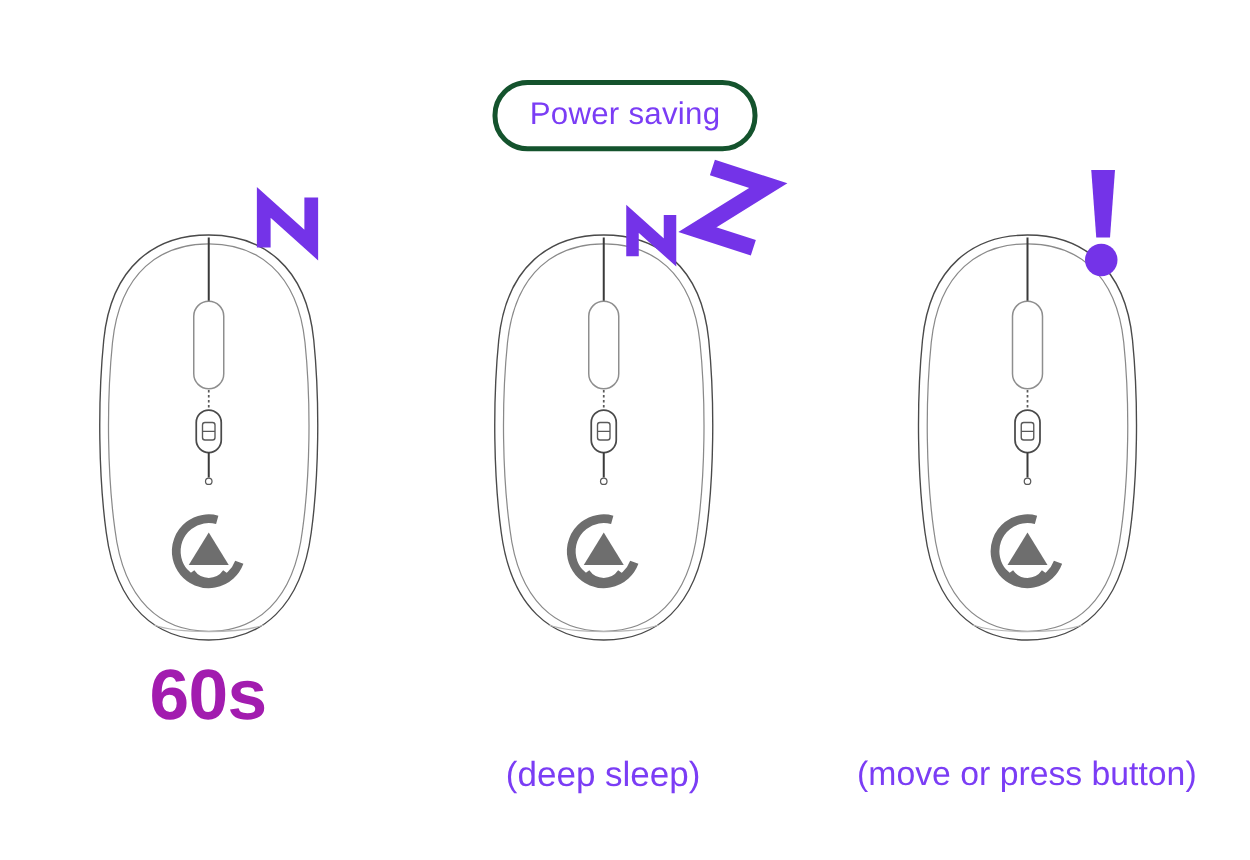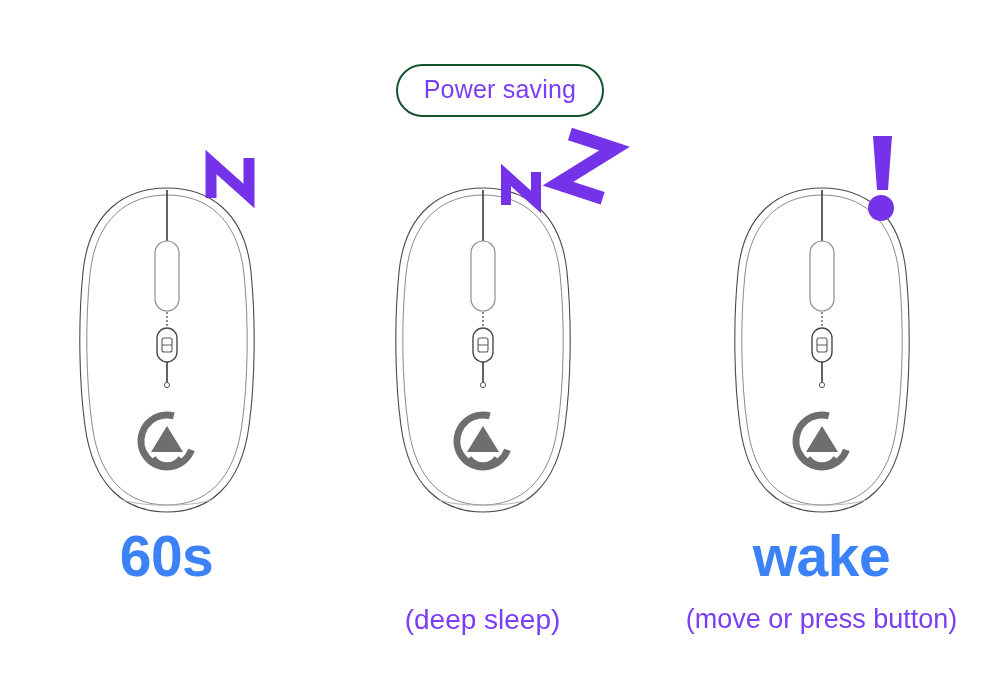--- a/index.html
+++ b/index.html
@@ -21,21 +21,21 @@
   .badge-wrap {
     position: absolute;
     left: 0;
     top: 64px;
     width: 1000px;
     display: flex;
     justify-content: center;
     pointer-events: none;
   }
   .badge {
-    border: 2px solid #14532d;
+    border: 4px solid #14532d;
     border-radius: 28px;
     color: #7b3df5;
     font-size: 25px;
     line-height: 1;
     padding: 11px 26px 13px 26px;
     background: #ffffff;
     letter-spacing: .2px;
     white-space: nowrap;
   }
 
@@ -80,21 +80,21 @@
   .marks.m2 { left: 497px; }
   .marks.m3 { left: 855px; }
   .cap-title {
     position: absolute;
     left: 0;
     top: 528px;
     width: 333px;
     text-align: center;
     font-size: 57px;
     font-weight: bold;
-    color: #3b82f6;
+    color: #a21caf;
     line-height: 1;
     letter-spacing: -0.5px;
     white-space: nowrap;
   }
   .cap-sub {
     position: absolute;
     left: 0;
     top: 606px;
     width: 333px;
     text-align: center;
@@ -197,21 +197,20 @@
         <line x1="100" y1="176" x2="100" y2="196" stroke="#3a3a3a" stroke-width="1.6"></line>
         <circle cx="100" cy="199" r="2.6" fill="#ffffff" stroke="#5a5a5a" stroke-width="1"></circle>
         <g>
           <path d="M100 229 a26 26 0 1 1 -0.01 0" fill="none" stroke="#6e6e6e" stroke-width="7" stroke-dasharray="120 43" transform="rotate(110 100 255)"></path>
           <path d="M100 240 L116 266 L84 266 Z" fill="#6e6e6e"></path>
           <path d="M86 272 a17 17 0 0 0 28 0" fill="none" stroke="#6e6e6e" stroke-width="6" stroke-linecap="butt"></path>
         </g>
       </svg>
     </div>
 
-    <div class="cap-title">wake</div>
     <div class="cap-sub">(move or press button)</div>
   </div>
 </div>
 
 <div class="marks m1">
   <svg width="120" height="90" viewBox="0 0 120 90" xmlns="http://www.w3.org/2000/svg" aria-hidden="true">
 
     <g transform="translate(20,22) rotate(90 20 22)">
       <path d="M2 3 L40 3 L6 41 L42 41" fill="none" stroke="#7433e8" stroke-width="11" stroke-linejoin="miter" stroke-linecap="butt"></path>
     </g>

